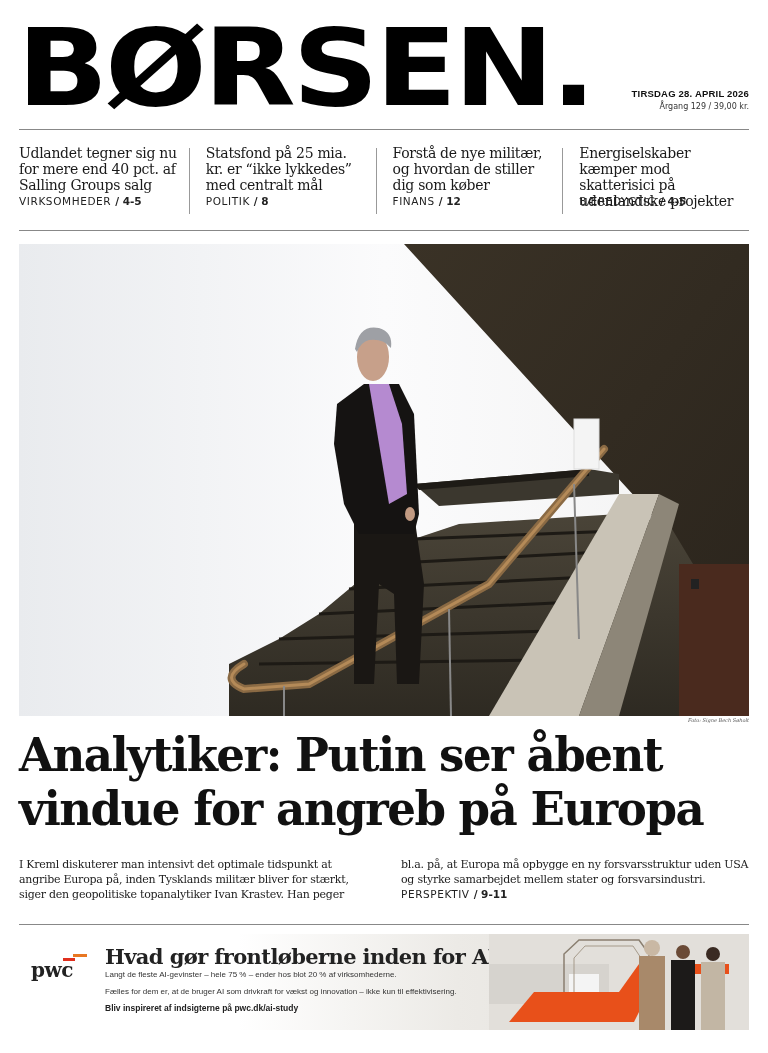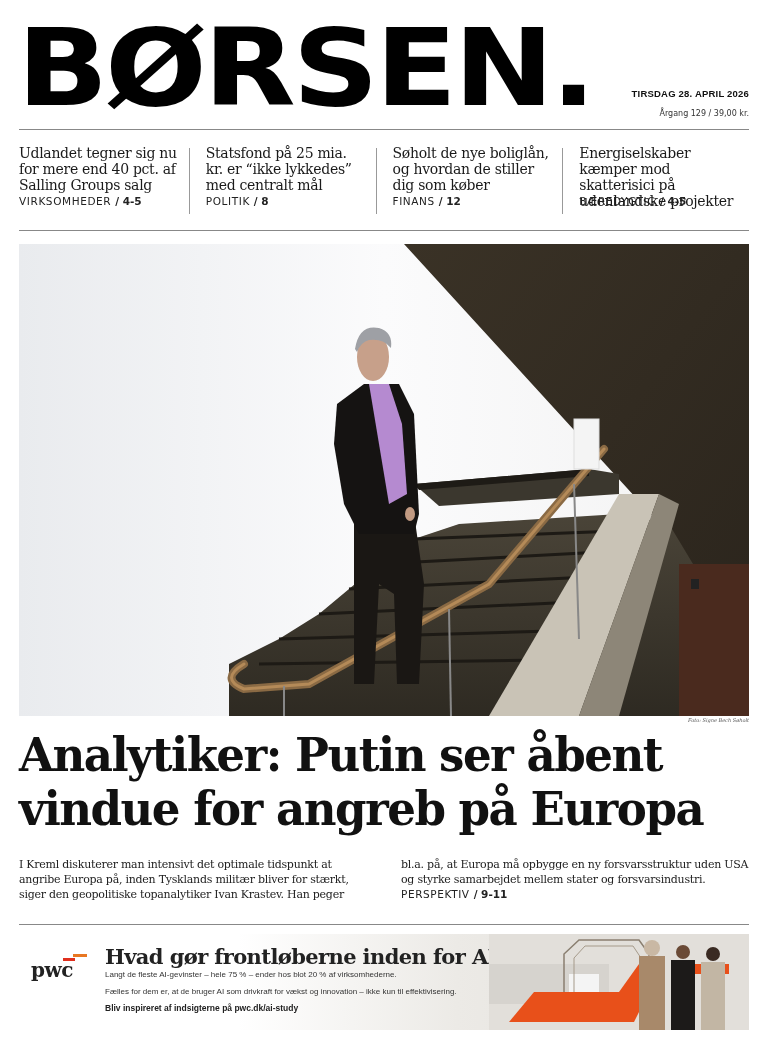--- a/index.html
+++ b/index.html
@@ -10,21 +10,21 @@
   .masthead { position: absolute; left: 19px; top: 24px; width: 730px; height: 100px; }
   .logo {
     position: absolute; left: -2px; top: -2px;
     font-family: "DejaVu Sans", sans-serif; font-weight: 900;
     font-size: 107px; line-height: 92px; letter-spacing: -3px;
     color: #000; transform: scaleX(1.12); transform-origin: left top;
     white-space: nowrap;
   }
   .dateblock { position: absolute; right: 0; top: 64px; text-align: right; }
   .date { font-family: Liberation Sans, sans-serif; font-weight: bold; font-size: 9.5px; letter-spacing: 0.2px; color: #111; text-align: center; }
-  .issue { font-family: "DejaVu Sans", sans-serif; font-size: 8px; color: #333; margin-top: 10px; }
+  .issue { font-family: "DejaVu Sans", sans-serif; font-size: 8px; color: #333; margin-top: 3px; }
 
   .rule { position: absolute; left: 19px; width: 730px; height: 1px; background: #888; }
 
   
   .teasers { position: absolute; left: 19px; top: 145px; width: 730px; height: 72px; display: flex; }
   .teaser { flex: 1; position: relative; padding-right: 10px; }
   .teaser + .teaser { padding-left: 17px; }
   .teaser + .teaser::before { content: ""; position: absolute; left: 0; top: 3px; height: 66px; width: 1px; background: #999; }
   .teaser:first-child { padding-left: 0; }
   .teaser-title { font-family: "DejaVu Serif", serif; font-size: 14px; line-height: 16px; color: #1a1a1a; letter-spacing: -0.3px; }
@@ -77,21 +77,21 @@
 <nav class="teasers">
   <div class="teaser">
     <div class="teaser-title">Udlandet tegner sig nu for mere end 40 pct. af Salling Groups salg</div>
     <div class="teaser-section"><span>VIRKSOMHEDER</span> <b>/ 4-5</b></div>
   </div>
   <div class="teaser">
     <div class="teaser-title">Statsfond på 25 mia. kr. er “ikke lykkedes” med centralt mål</div>
     <div class="teaser-section"><span>POLITIK</span> <b>/ 8</b></div>
   </div>
   <div class="teaser">
-    <div class="teaser-title">Søholt de nye boliglån, og hvordan de stiller dig som køber</div>
+    <div class="teaser-title">Forstå de nye militær, og hvordan de stiller dig som køber</div>
     <div class="teaser-section"><span>FINANS</span> <b>/ 12</b></div>
   </div>
   <div class="teaser">
     <div class="teaser-title">Energiselskaber kæmper mod skatterisici på udenlandske projekter</div>
     <div class="teaser-section"><span>BÆREDYGTIG</span> <b>/ 4-5</b></div>
   </div>
 </nav>
 
 <div class="rule" style="top:230px;"></div>
 

